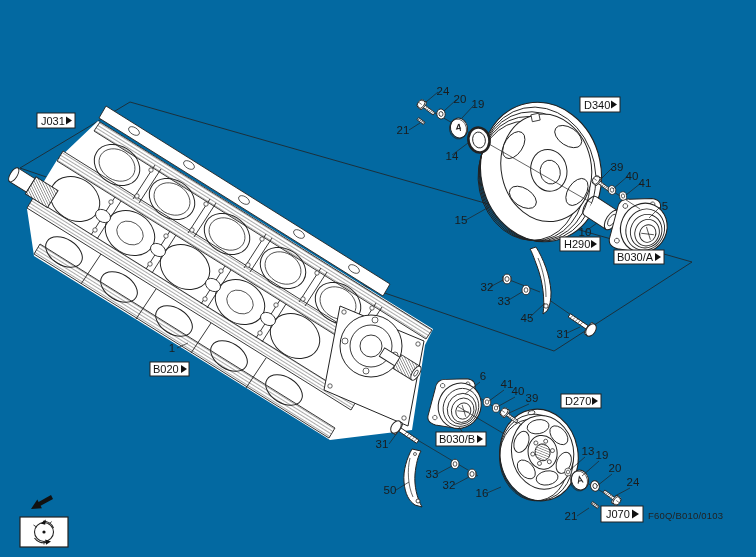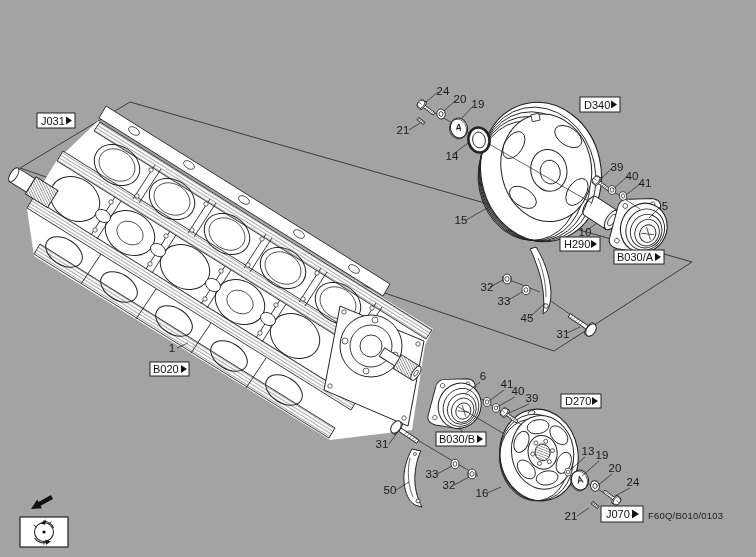--- a/index.html
+++ b/index.html
@@ -1,16 +1,16 @@
 <!DOCTYPE html>
 <html><head>
 <meta charset="utf-8">
 <style>
   html,body{margin:0;padding:0;background:#e9e9e9;}
-  .stage{width:756px;height:557px;background:#a3a3a3;position:relative;margin:0 auto;
+  .stage{width:756px;height:557px;background:#0369a1;position:relative;margin:0 auto;
          font-family:"Liberation Sans", sans-serif;overflow:hidden;}
   svg{display:block}
   .callout{font-family:"Liberation Sans", sans-serif;font-size:11.5px;fill:#1b1b1b;}
   .reftext{font-family:"Liberation Sans", sans-serif;font-size:11px;fill:#111;}
   .footer{font-family:"Liberation Sans", sans-serif;font-size:9.5px;fill:#222;letter-spacing:.2px;}
   .ln{stroke:#222;fill:none}
   .w{fill:#fff;stroke:#222}
 </style>
 </head>
 <body>

